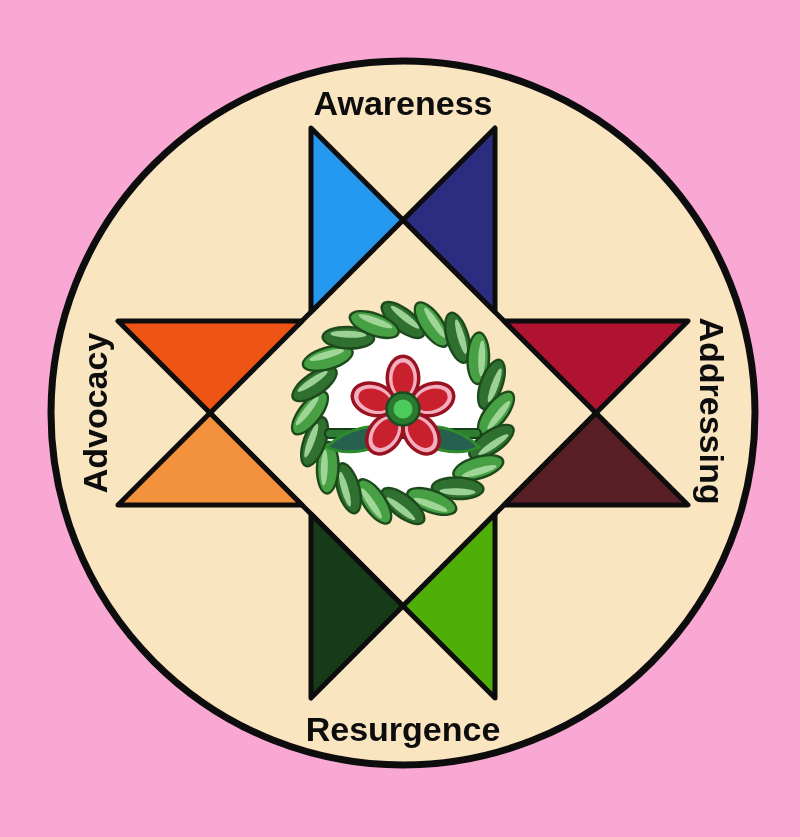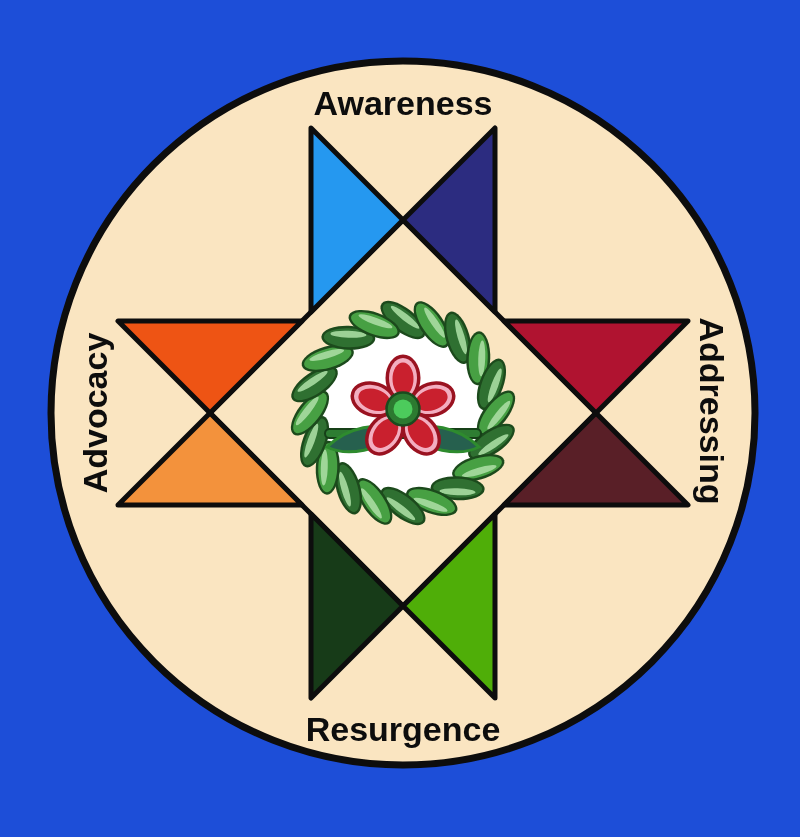--- a/index.html
+++ b/index.html
@@ -1,20 +1,20 @@
 <!DOCTYPE html>
 <html><head>
 <meta charset="utf-8">
 <style>
   html, body { margin: 0; padding: 0; background: #ffffff; }
   .stage {
     position: relative;
     width: 800px;
     height: 837px;
-    background: #1d4ed8;
+    background: #f9a8d4;
     overflow: hidden;
   }
   svg { display: block; }
   text {
     font-family: "Liberation Sans", sans-serif;
     font-weight: 600;
     font-size: 34px;
     fill: #0d0d0d;
   }
   .edge { stroke: #0d0d0d; stroke-width: 5; stroke-linejoin: round; }

